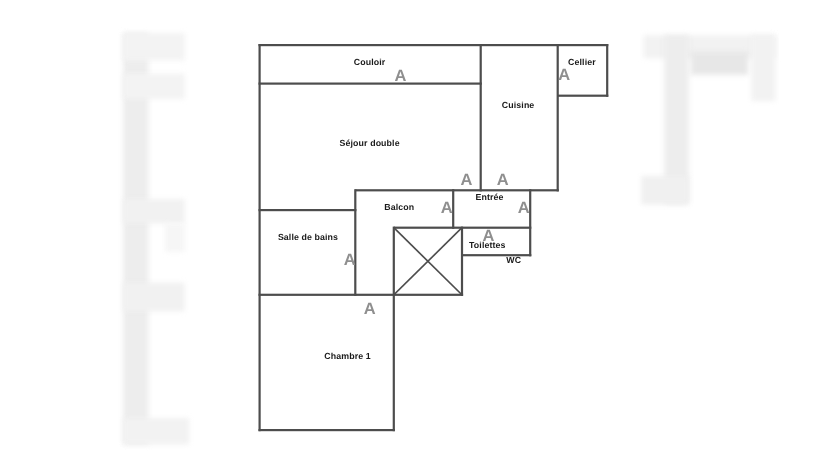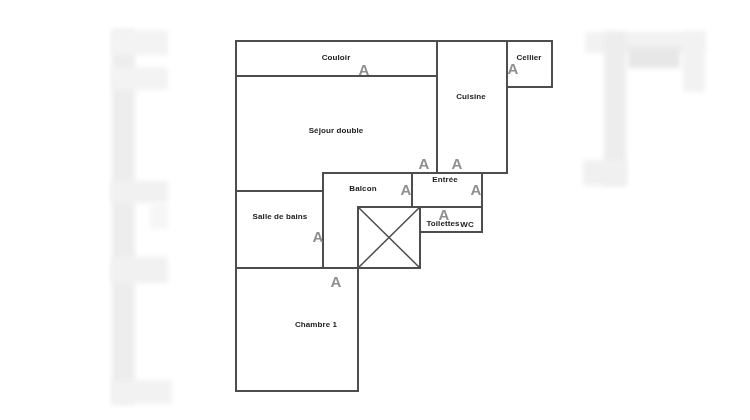--- a/index.html
+++ b/index.html
@@ -77,21 +77,21 @@
     </svg>
 
     <span class="room-label" style="left:336px;top:57px;">Couloir</span>
     <span class="room-label" style="left:529px;top:57px;">Cellier</span>
     <span class="room-label" style="left:471px;top:96px;">Cuisine</span>
     <span class="room-label" style="left:336px;top:130px;">Séjour double</span>
     <span class="room-label" style="left:363px;top:188px;">Balcon</span>
     <span class="room-label" style="left:445px;top:179px;">Entrée</span>
     <span class="room-label" style="left:280px;top:216px;">Salle de bains</span>
     <span class="room-label" style="left:443px;top:223px;">Toilettes</span>
-    <span class="room-label" style="left:467px;top:224px;">WC</span>
+    <span class="room-label" style="left:467px;top:237px;">WC</span>
     <span class="room-label" style="left:297px;top:324px;margin-left:19px;">Chambre 1</span>
 
     <span class="door-a" style="left:364px;top:70px;">A</span>
     <span class="door-a" style="left:513px;top:69px;">A</span>
     <span class="door-a" style="left:424px;top:164px;">A</span>
     <span class="door-a" style="left:457px;top:164px;">A</span>
     <span class="door-a" style="left:406px;top:190px;">A</span>
     <span class="door-a" style="left:476px;top:190px;">A</span>
     <span class="door-a" style="left:444px;top:215px;">A</span>
     <span class="door-a" style="left:318px;top:237px;">A</span>

